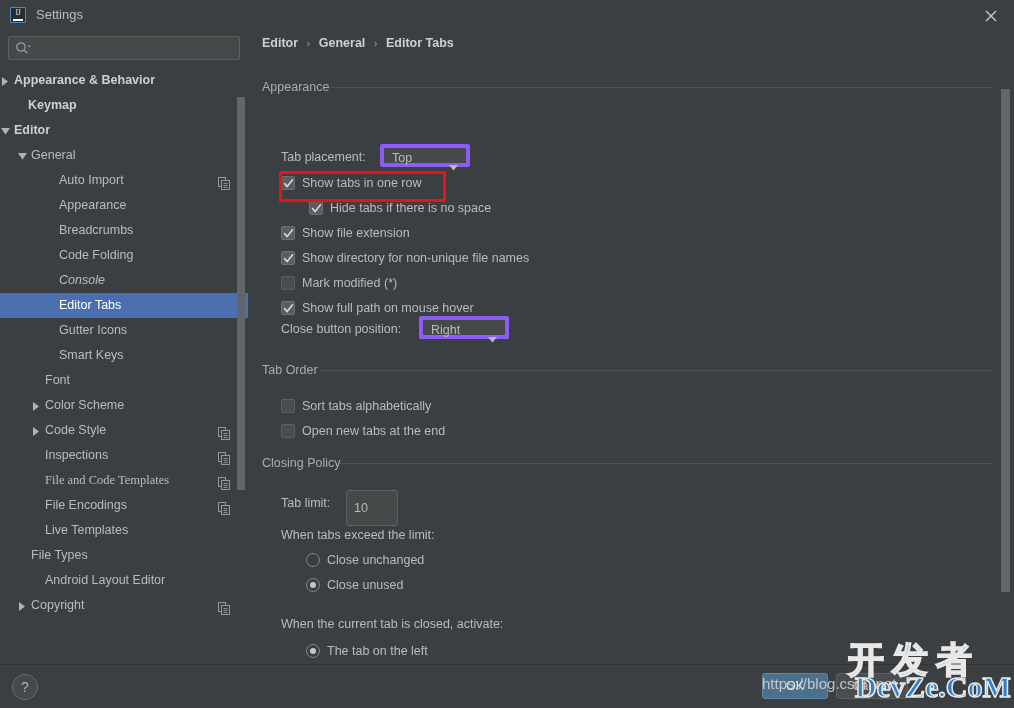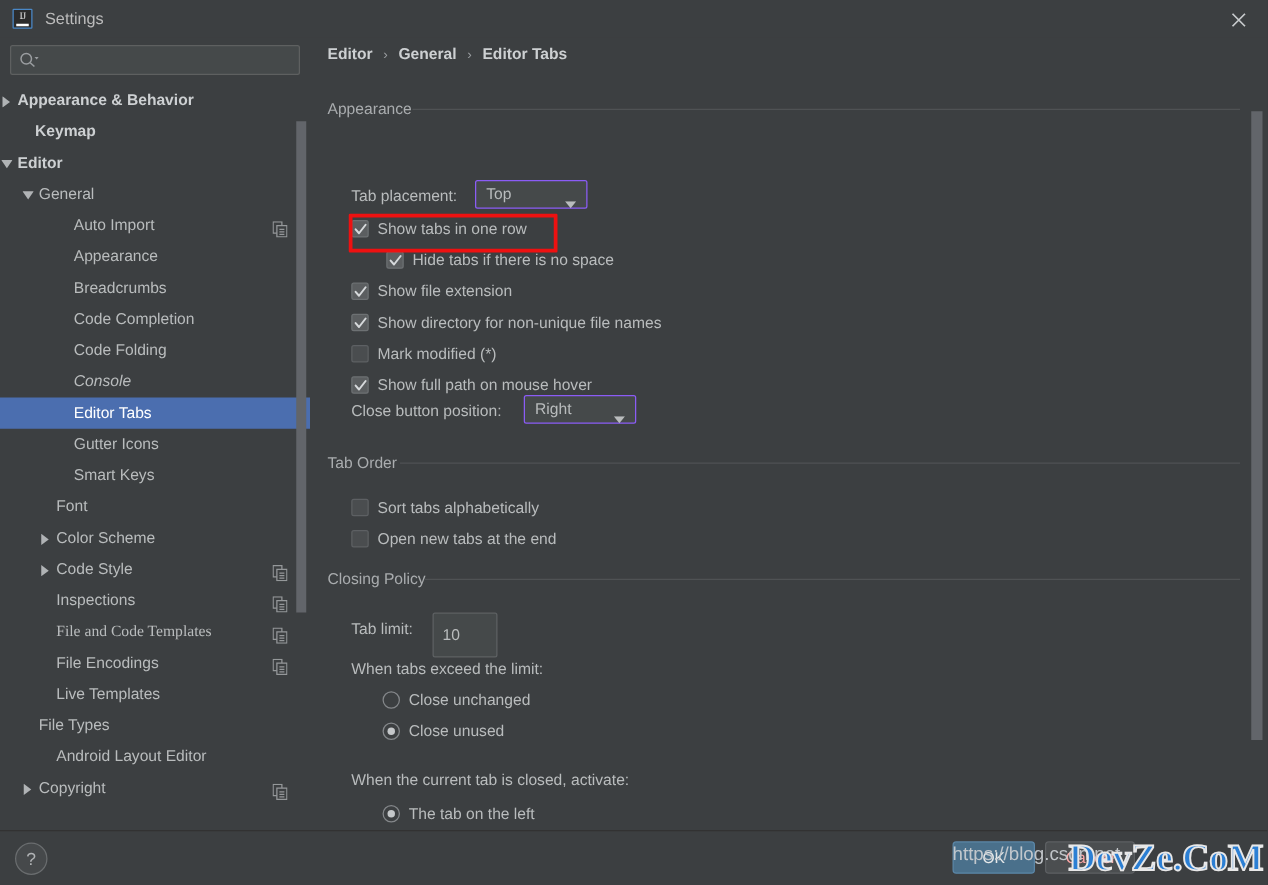--- a/index.html
+++ b/index.html
@@ -120,21 +120,21 @@
   .rb .dot {
     position: absolute; left: 3px; top: 3px; width: 6px; height: 6px;
     border-radius: 50%; background: #c4c7c9;
   }
   .rb-row .rb-lbl {
     position: absolute; left: 21px; top: 0; font-size: 12.5px; color: #b9bcbd; line-height: 17px;
   }
 
   .combo {
     position: absolute; height: 23px; background: #45494a;
-    border: 1px solid #8b5cf6; border-radius: 2px;
+    border: 4px solid #8b5cf6; border-radius: 2px;
   }
   .combo .combo-val {
     position: absolute; left: 8px; top: 0; line-height: 21px;
     font-size: 12.5px; color: #b9bcbd;
   }
   .combo .arrow { position: absolute; right: 8px; top: 9px; }
 
   .textfield {
     position: absolute; height: 36px; background: #45494a;
     border: 1px solid #5e6163; border-radius: 2px;
@@ -256,23 +256,20 @@
               <path d="M5.5 6.5 h4 M5.5 8.5 h4 M5.5 10.5 h4" stroke="#95989a" stroke-width="0.9"></path>
             </svg></span>
         </div>
         <div class="tree-row">
           <span class="lbl" style="left: 59px;">Appearance</span>
         </div>
         <div class="tree-row">
           <span class="lbl" style="left: 59px;">Breadcrumbs</span>
         </div>
         <div class="tree-row">
-          <span class="lbl" style="left: 59px;">Code Completion</span>
-        </div>
-        <div class="tree-row">
           <span class="lbl" style="left: 59px;">Code Folding</span>
         </div>
         <div class="tree-row">
           <span class="lbl" style="left: 59px; font-style: italic;">Console</span>
         </div>
         <div class="tree-row selected">
           <span class="lbl" style="left: 59px;">Editor Tabs</span>
         </div>
         <div class="tree-row">
           <span class="lbl" style="left: 59px;">Gutter Icons</span>
@@ -491,15 +488,16 @@
     </div>
   </div>
 
   <div class="bottombar">
     <div class="help-btn">?</div>
     <div class="btn primary" style="left:762px; width:66px;">OK</div>
     <div class="btn normal" style="left:836px; width:72px;">Cancel</div>
   </div>
 
   <div class="wm-url">https://blog.csdn.net</div>
+  <div class="wm-cn">开发者</div>
   <div class="wm-dev">DevZe.CoM</div>
 
 </div>
 
 </body></html>

